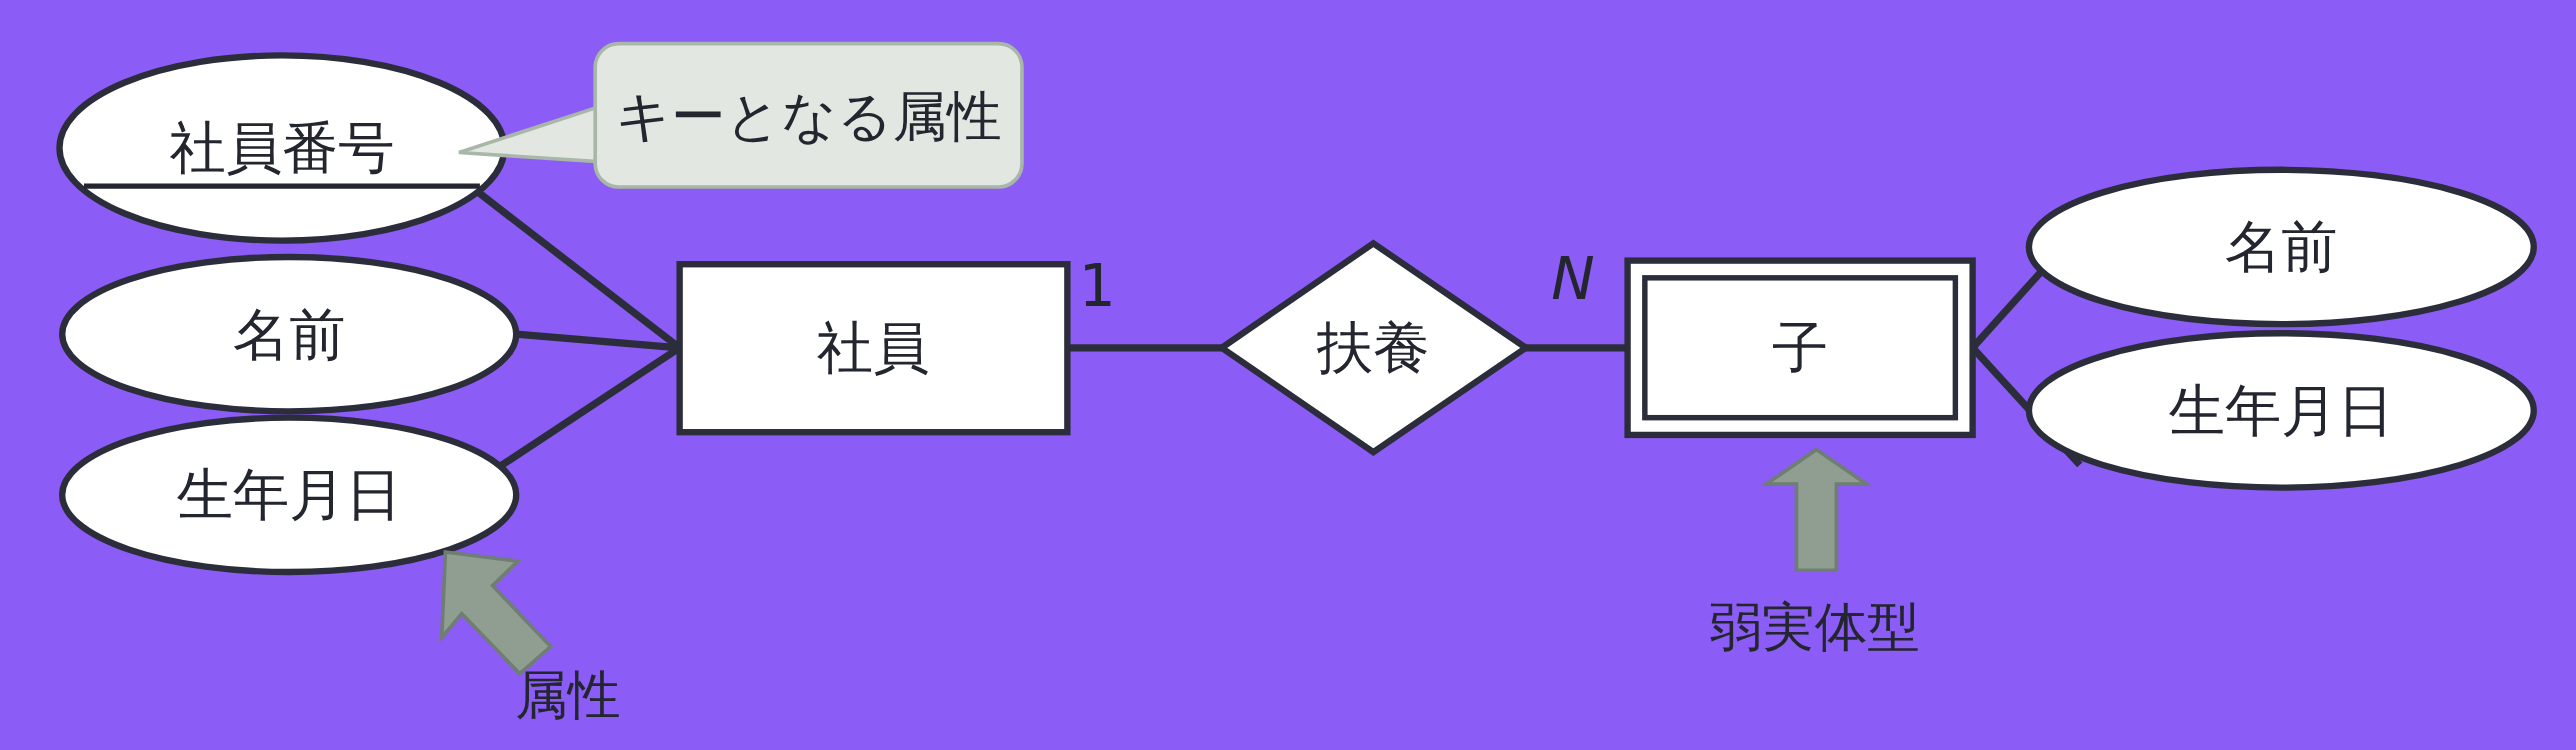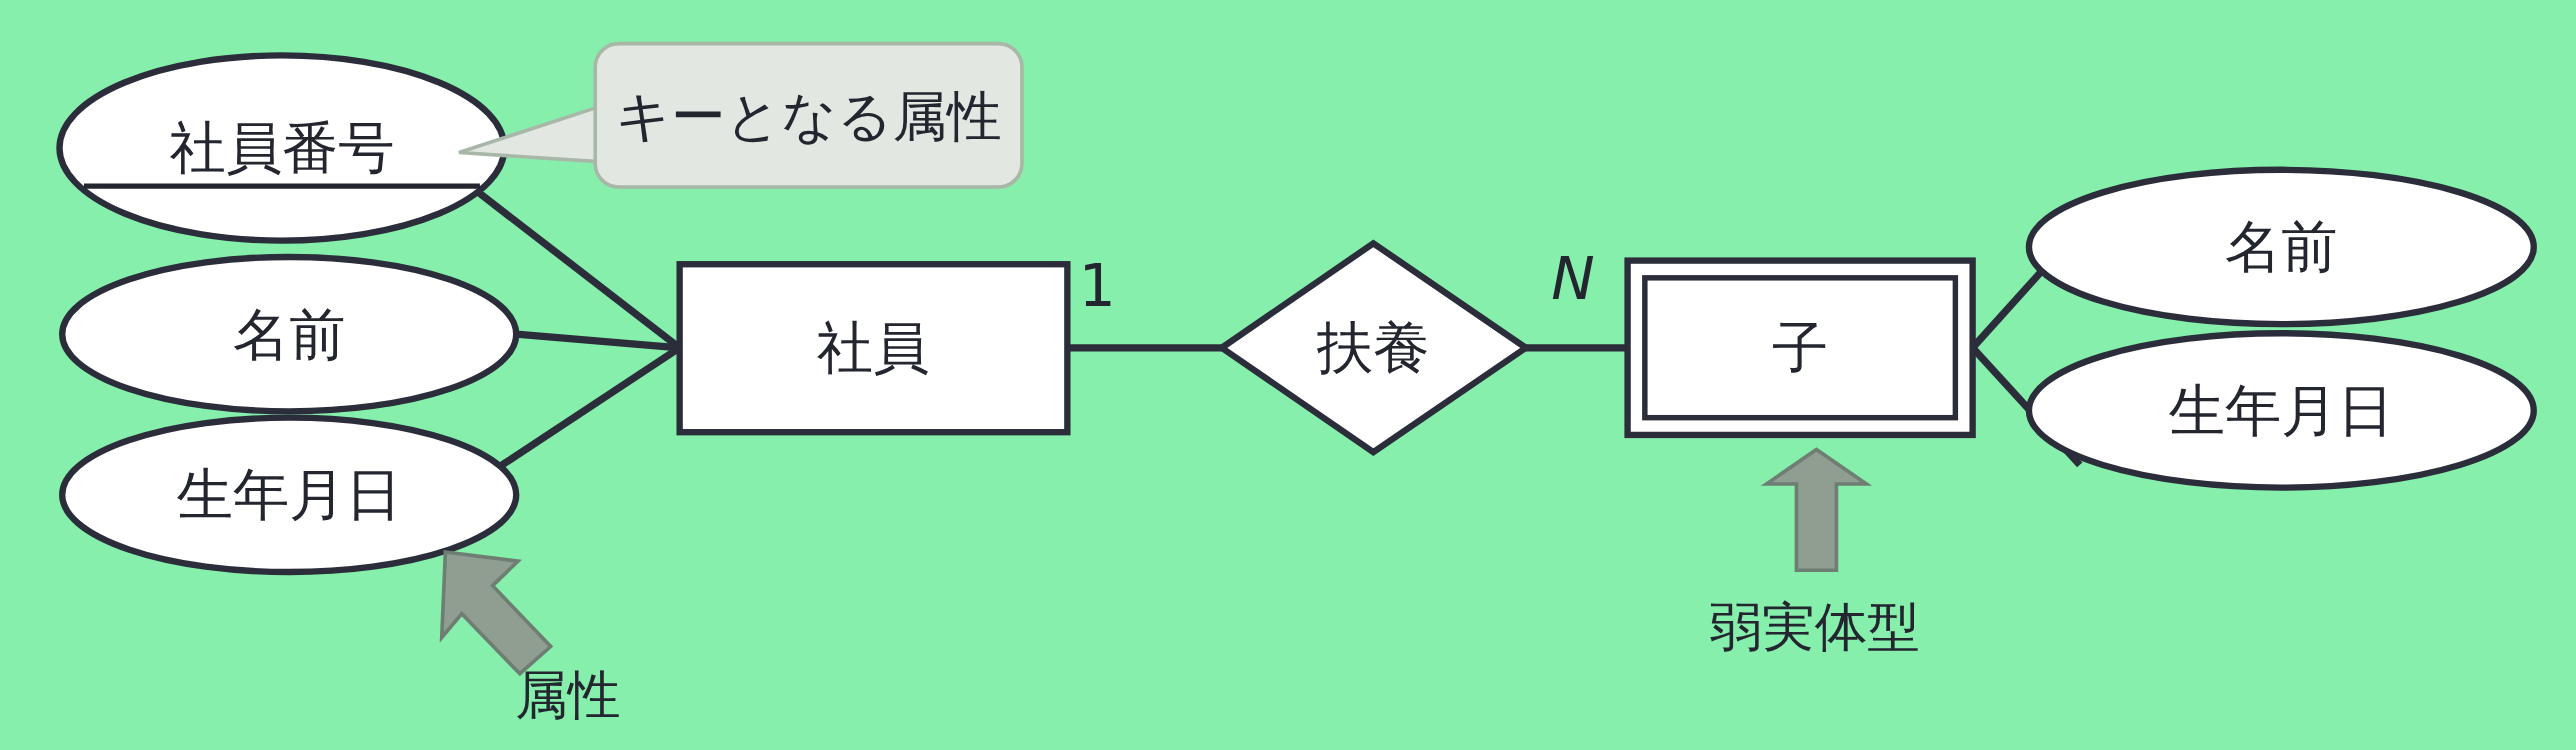--- a/index.html
+++ b/index.html
@@ -8,21 +8,21 @@
     padding: 0;
     background: #ffffff;
   }
   body {
     font-family: "Liberation Sans", "DejaVu Sans", sans-serif;
   }
   #stage {
     position: relative;
     width: 2576px;
     height: 750px;
-    background: #86efac;
+    background: #8b5cf6;
     overflow: hidden;
   }
   #diagram {
     position: absolute;
     left: 0;
     top: 0;
     width: 2576px;
     height: 750px;
     display: block;
   }

